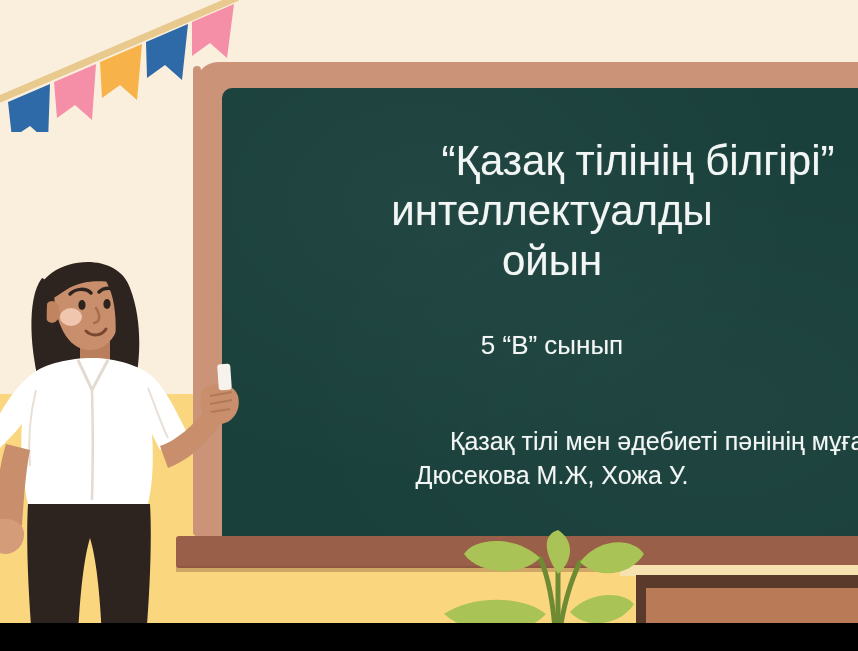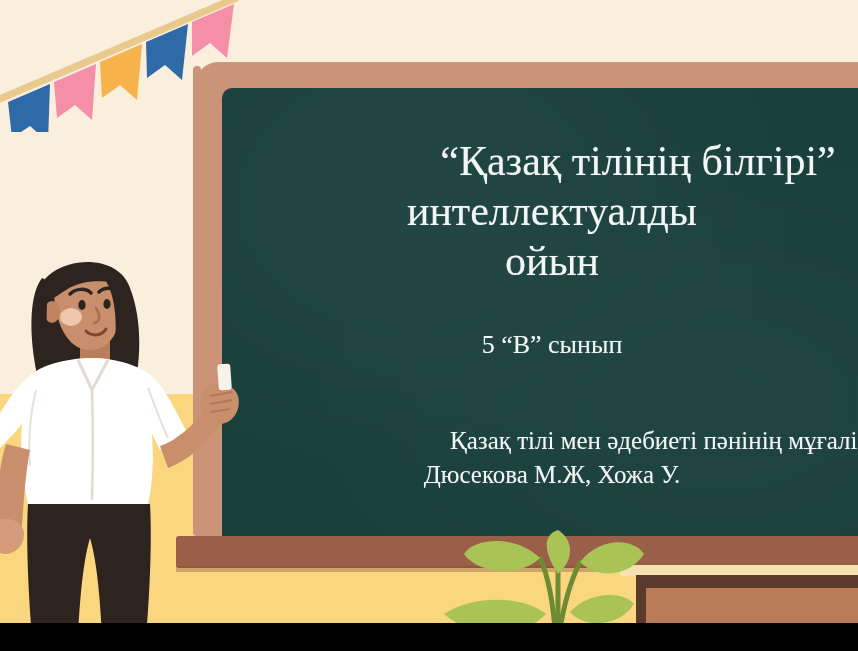--- a/index.html
+++ b/index.html
@@ -1,21 +1,21 @@
 <!DOCTYPE html>
 <html><head>
 <meta charset="utf-8">
 <style>
   html,body{margin:0;padding:0;background:#000;}
   #slide{
     position:relative;
     width:858px;height:637px;
     overflow:hidden;
     background:#FAEEDD;
-    font-family:Liberation Serif, serif;
+    font-family:Liberation Sans, sans-serif;
   }
   
   .wall-cream{position:absolute;left:0;top:0;width:858px;height:651px;background:#FAEEDD;}
   .wall-yellow{position:absolute;left:0;top:394px;width:858px;height:257px;background:#FAD77F;}
   .bottom-bar{position:absolute;left:0;bottom:0;width:858px;height:14px;background:#000;}
 
   
   .bunting{position:absolute;left:-14px;top:-8px;width:268px;height:140px;}
 
   

